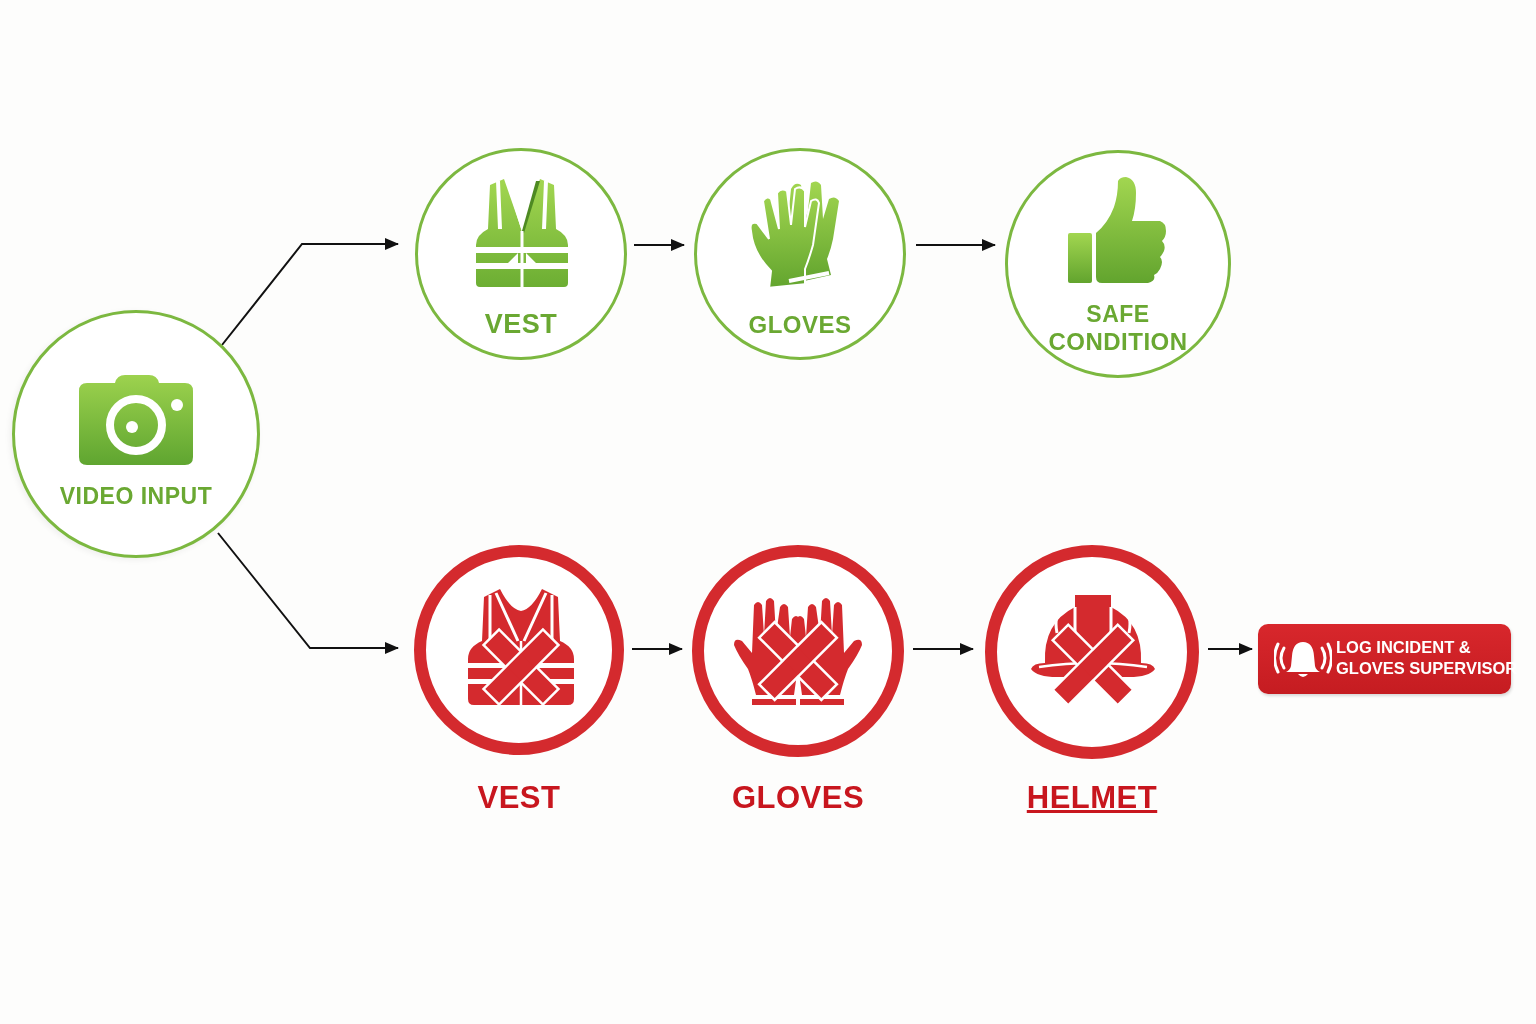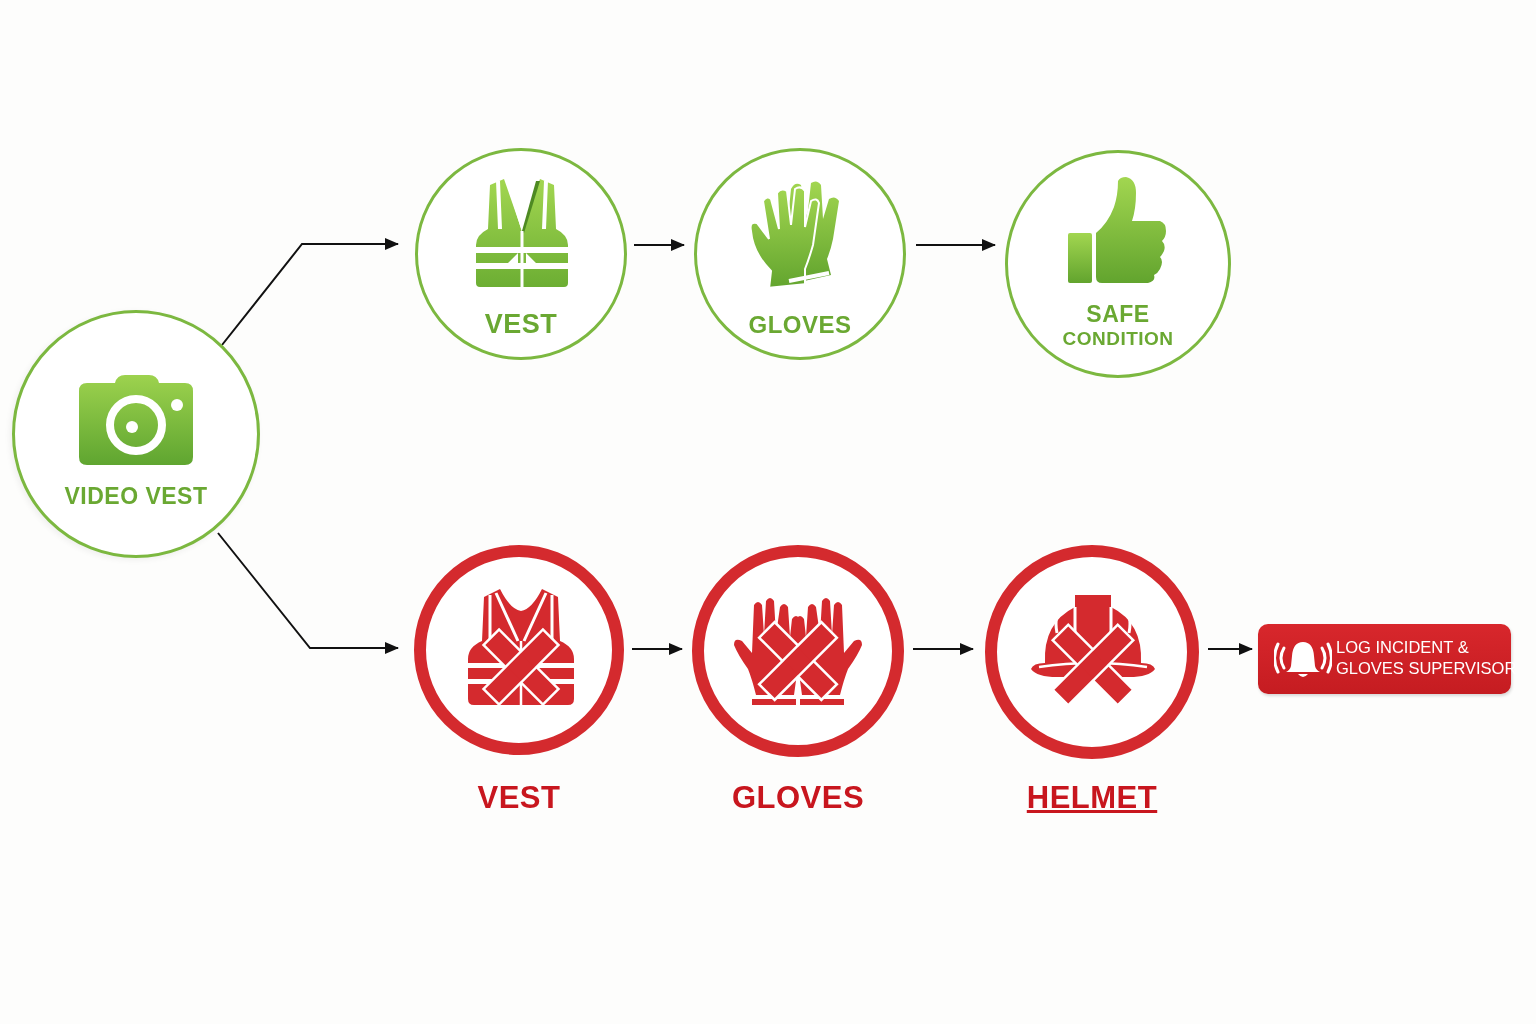--- a/index.html
+++ b/index.html
@@ -35,21 +35,21 @@
       width: 253px; height: 70px;
       border-radius: 10px;
       background: linear-gradient(#d8272c, #c51c21);
       box-shadow: 1px 2px 3px rgba(0,0,0,0.15);
       box-sizing: border-box;
       color: #fff;
       cursor: pointer;
     }
     .alert-button .alert-text {
       position: absolute; left: 78px; top: 13px;
-      font-size: 16.5px; line-height: 21px; font-weight: 400;
+      font-size: 16.5px; line-height: 21px; font-weight: 700;
       white-space: nowrap;
     }
   </style>
 </head>
 <body>
 
 <svg id="connectors" viewBox="0 0 1536 1024">
   <defs>
     <marker id="ah" markerWidth="10" markerHeight="10" refX="9" refY="5" orient="auto" markerUnits="userSpaceOnUse">
       <path d="M0,0 L14,5 L0,10 z" fill="#111"></path>
@@ -75,21 +75,21 @@
       <linearGradient id="gcam" x1="0" y1="0" x2="0" y2="1">
         <stop offset="0" stop-color="#9dd24e"></stop>
           <stop offset="1" stop-color="#5fa530"></stop>
       </linearGradient>
     </defs>
     <path d="M36,8 Q38,0 46,0 L70,0 Q78,0 80,8 L106,8 Q114,8 114,16 L114,82 Q114,90 106,90 L8,90 Q0,90 0,82 L0,16 Q0,8 8,8 Z" fill="url(#gcam)"></path>
     <circle cx="57" cy="50" r="26" fill="none" stroke="#fff" stroke-width="8"></circle>
     <circle cx="53" cy="52" r="6" fill="#fff"></circle>
     <circle cx="98" cy="30" r="6" fill="#fff"></circle>
   </svg>
-  <div class="label green" style="left:0; width:242px; top:170px; font-size:23px;">VIDEO VEST</div>
+  <div class="label green" style="left:0; width:242px; top:170px; font-size:23px;">VIDEO INPUT</div>
 </div>
 
 <div class="node green" style="left:415px; top:148px; width:212px; height:212px;">
   <svg class="icon" style="left:56px; top:28px;" width="96" height="110" viewBox="0 0 96 110">
     <defs>
       <linearGradient id="gvest" x1="0" y1="0" x2="0" y2="1">
         <stop offset="0" stop-color="#a2d650"></stop>
           <stop offset="1" stop-color="#6cae33"></stop>
       </linearGradient>
     </defs>
@@ -128,21 +128,21 @@
     <defs>
       <linearGradient id="gthumb" x1="0" y1="0" x2="0" y2="1">
         <stop offset="0" stop-color="#a2d650"></stop>
           <stop offset="1" stop-color="#62a42e"></stop>
       </linearGradient>
     </defs>
     <rect x="0" y="56" width="24" height="50" rx="2" fill="url(#gthumb)"></rect>
     <path d="M28,56 Q40,46 46,30 Q50,18 50,4 Q52,0 58,0 Q68,2 68,16 Q68,32 64,44 L92,44 Q98,46 98,54 Q98,60 94,64 Q98,68 96,74 Q94,78 92,80 Q96,84 92,92 Q90,96 86,98 Q88,104 80,106 L34,106 Q28,106 28,100 Z" fill="url(#gthumb)"></path>
   </svg>
   <div class="label green" style="left:0; width:220px; top:148px; font-size:23px;">SAFE</div>
-  <div class="label green" style="left:0; width:220px; top:175px; font-size:19px;">CONDITION</div>
+  <div class="label green" style="left:0; width:220px; top:175px; font-size:24px;">CONDITION</div>
 </div>
 
 <div class="node red" style="left:414px; top:545px; width:210px; height:210px;">
   <svg class="icon" style="left:40px; top:30px;" width="110" height="120" viewBox="0 0 110 120">
     <path d="M18,10 L34,2 Q44,22 55,24 Q66,22 76,2 L92,10 L94,54 Q108,60 108,72 L108,112 Q108,118 102,118 L8,118 Q2,118 2,112 L2,72 Q2,60 16,54 Z" fill="#d42a2e"></path>
     <path d="M30,6 L52,54 M80,6 L58,54" stroke="#fff" stroke-width="3" fill="none"></path>
     <path d="M24,8 L24,56 M86,8 L86,56" stroke="#fff" stroke-width="3"></path>
     <line x1="55" y1="54" x2="55" y2="118" stroke="#fff" stroke-width="2.5"></line>
     <rect x="2" y="76" width="106" height="5" fill="#fff"></rect>
     <rect x="2" y="92" width="106" height="5" fill="#fff"></rect>

